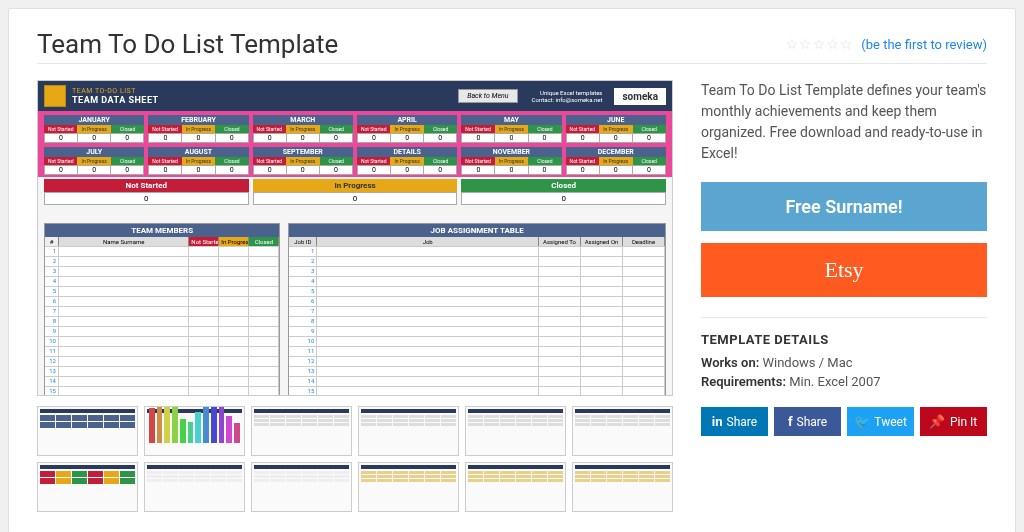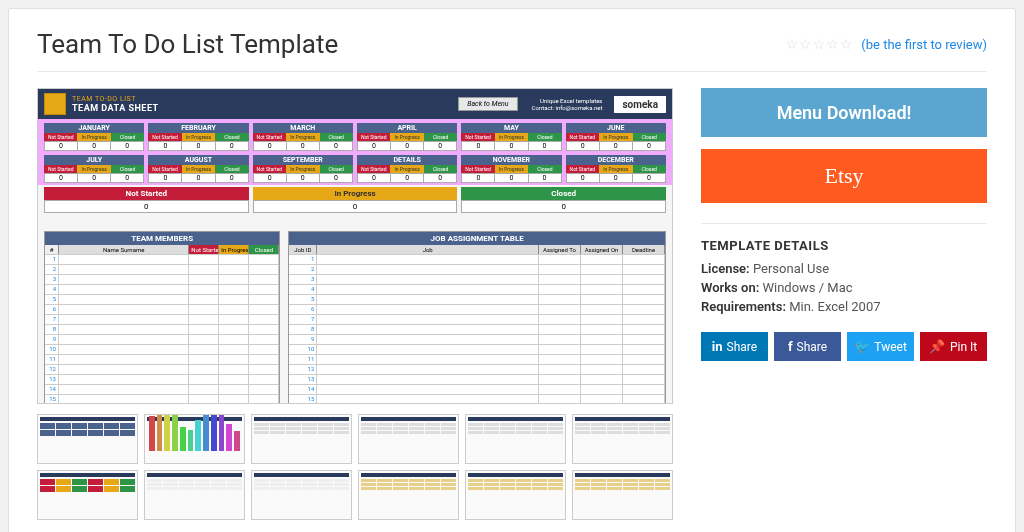--- a/index.html
+++ b/index.html
@@ -1,36 +1,36 @@
 <!DOCTYPE html>
 <html><head>
 <meta charset="utf-8">
 <style>
 * { margin: 0; padding: 0; box-sizing: border-box; }
 body { font-family: -apple-system, BlinkMacSystemFont, "Segoe UI", Roboto, sans-serif; background: #f0f0f0; display: flex; justify-content: center; padding: 8px; }
 .card { background: #fff; width: 1008px; border: 1px solid #e0e0e0; border-radius: 2px; padding: 20px 28px; }
-.header { display: flex; justify-content: space-between; align-items: center; padding-bottom: 12px; border-bottom: 1px solid #e8e8e8; }
+.header { display: flex; justify-content: space-between; align-items: center; padding-bottom: 4px; border-bottom: 1px solid #e8e8e8; }
 .title { font-size: 26px; font-weight: 400; color: #333; }
 .rating { display: flex; align-items: center; gap: 8px; }
 .stars { color: #ddd; font-size: 14px; letter-spacing: 1px; }
 .review-link { color: #1e88e5; font-size: 13px; text-decoration: none; }
 .content { display: flex; gap: 28px; margin-top: 16px; }
 .left { flex: 1; min-width: 0; }
 .right { width: 286px; flex-shrink: 0; }
 .preview { border: 1px solid #ccc; width: 100%; height: 316px; background: #fff; overflow: hidden; position: relative; }
 .preview-inner { position: absolute; inset: 0; }
 .sheet-top { background: #2a3a5c; display: flex; align-items: center; padding: 3px 6px; gap: 6px; height: 30px; }
 .sheet-icon { width: 22px; height: 22px; background: #e6a817; border: 1px solid #c08a0a; }
 .sheet-titles { flex: 1; }
 .sheet-t1 { color: #e6a817; font-size: 7px; font-weight: normal; letter-spacing: 0.5px; }
 .sheet-t2 { color: #fff; font-size: 9px; font-weight: bold; letter-spacing: 0.5px; }
 .sheet-back { background: #e8e8e8; padding: 2px 8px; font-size: 7px; border: 1px solid #999; font-style: italic; }
 .sheet-meta { text-align: right; font-size: 6px; color: #fff; margin-left: 8px; }
 .sheet-logo { background: #fff; padding: 3px 8px; font-size: 10px; font-weight: bold; color: #333; margin-left: 6px; }
-.months { display: flex; flex-wrap: wrap; gap: 4px; padding: 4px 6px 2px; background: #f0abfc; }
+.months { display: flex; flex-wrap: wrap; gap: 4px; padding: 4px 6px 2px; background: #ec4899; }
 .month { flex: 1 1 calc(16.66% - 4px); min-width: 0; }
 .month-head { background: #4a628c; color: #fff; text-align: center; font-size: 7px; font-weight: bold; padding: 1px 0; }
 .month-cells { display: flex; }
 .mc { flex: 1; font-size: 5px; text-align: center; padding: 1px 0; color: #fff; white-space: nowrap; overflow: hidden; }
 .mc.r { background: #c31d3a; } .mc.y { background: #e6a817; color:#333; } .mc.g { background: #2e9447; }
 .month-nums { display: flex; border: 1px solid #aaa; }
 .mn { flex: 1; text-align: center; font-size: 7px; border-right: 1px solid #aaa; background: #fff; }
 .mn:last-child { border-right: none; }
 .summary { display: flex; gap: 4px; padding: 2px 6px 6px; background: #f5f5f5; }
 .sum-col { flex: 1; }
@@ -817,27 +817,27 @@
                 <div class="tg" style="background:#e8d088;height:3px"></div>
                 <div class="tg" style="background:#e8d088;height:3px"></div>
                 <div class="tg" style="background:#e8d088;height:3px"></div>
               </div>
             </div>
           </div>
         </div>
     </div>
 
     <div class="right">
-      <button class="btn dl">Menu Download!</button>
+      <p class="desc">Team To Do List Template defines your team's monthly achievements and keep them organized. Free download and ready-to-use in Excel!</p>
+      <button class="btn dl">Free Surname!</button>
       <button class="btn buy">
         <span class="etsy">Etsy</span>
       </button>
       <div class="details">
         <div class="det-h">TEMPLATE DETAILS</div>
-        <div class="det-row"><b>License:</b> <span>Personal Use</span></div>
         <div class="det-row"><b>Works on:</b> <span>Windows / Mac</span></div>
         <div class="det-row"><b>Requirements:</b> <span>Min. Excel 2007</span></div>
       </div>
       <div class="socials">
         <button class="soc li">
             <span class="soc-ico">in</span>
             <span>Share</span>
           </button>
         <button class="soc fb">
             <span class="soc-ico">f</span>

